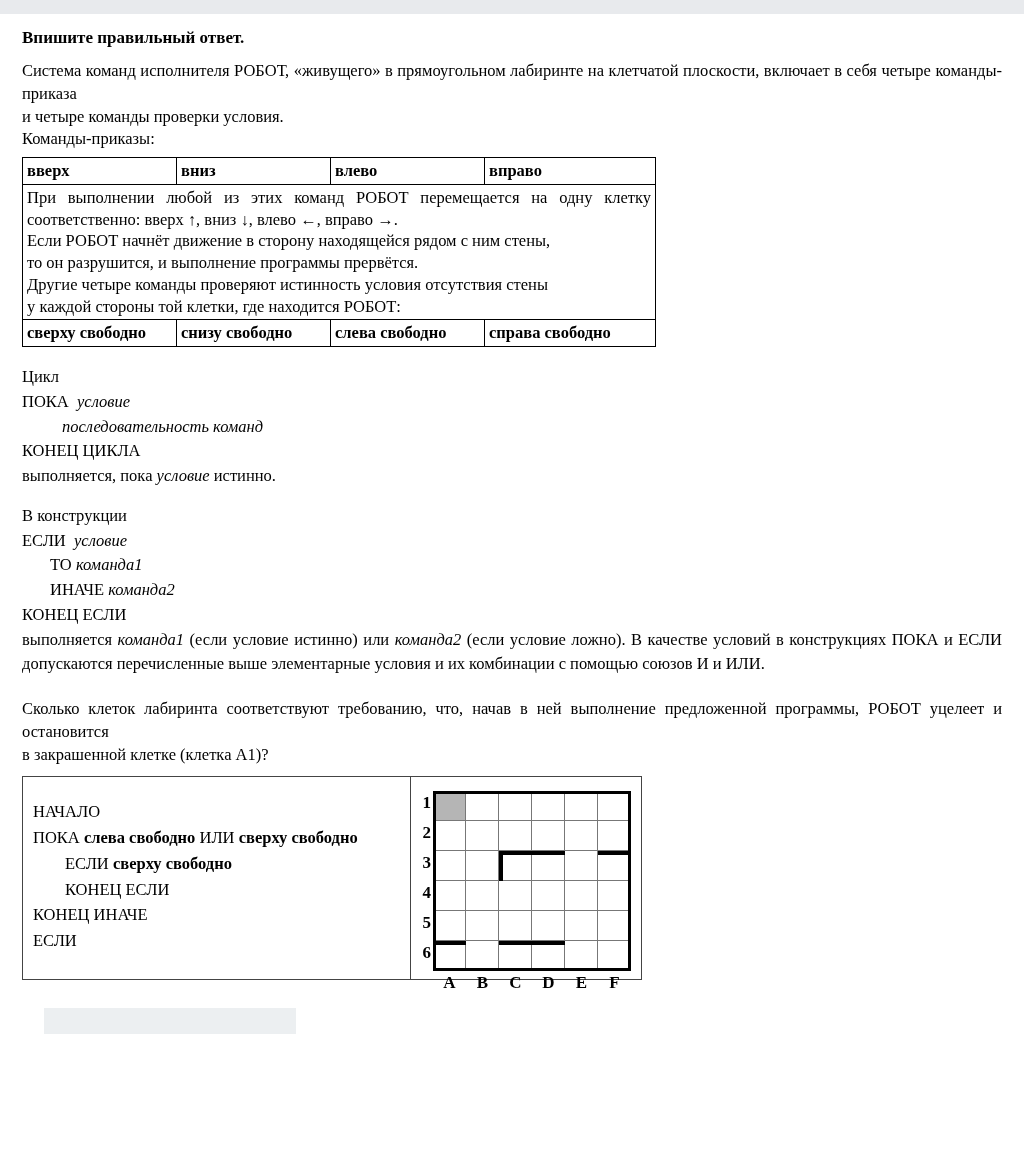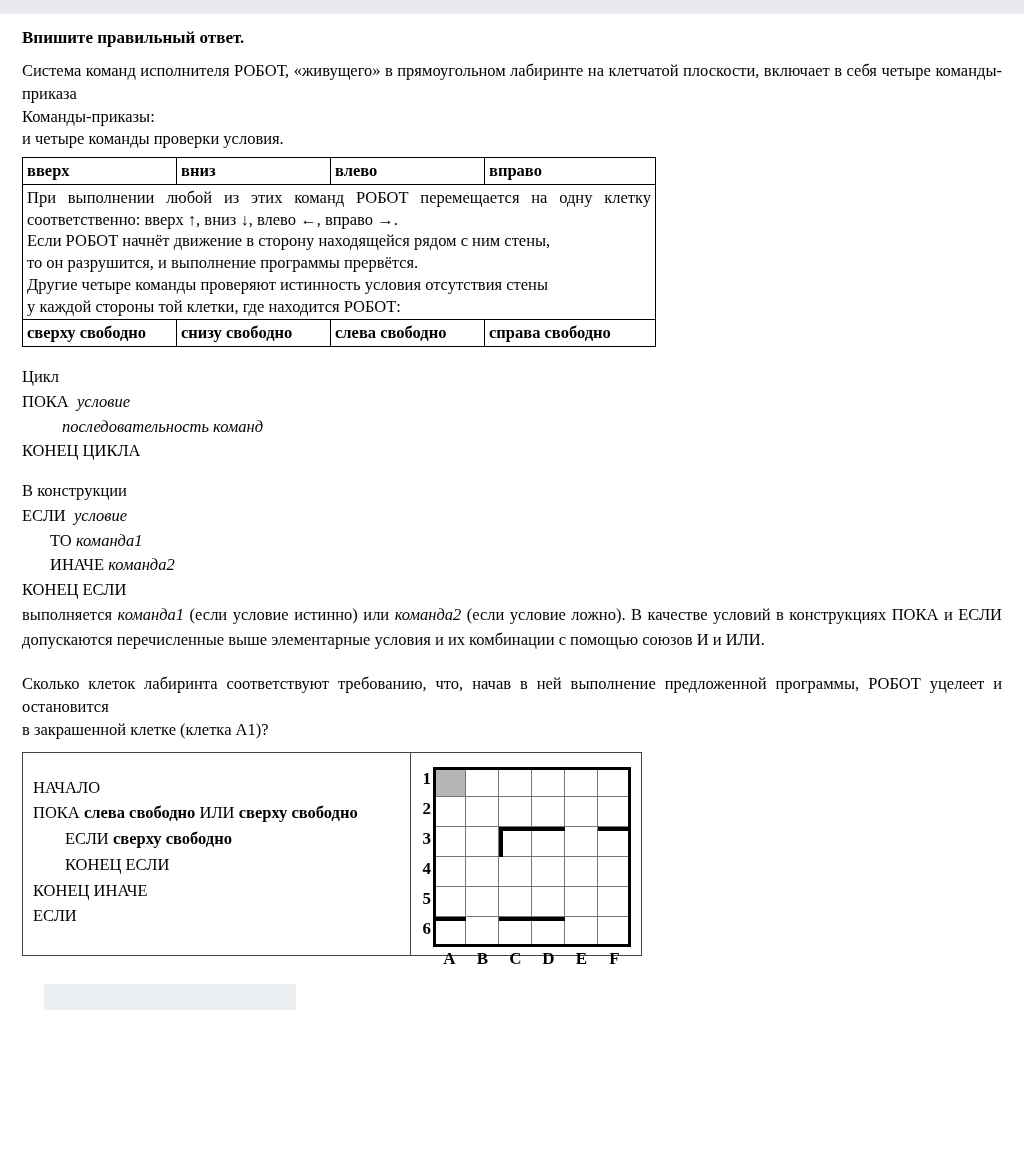--- a/index.html
+++ b/index.html
@@ -162,22 +162,22 @@
 </head>
 <body>
 
 <div class="topbar"></div>
 
 <div class="page">
 
   <div class="title">Впишите правильный ответ.</div>
 
   <p class="para justify">Система команд исполнителя РОБОТ, «живущего» в прямоугольном лабиринте на клетчатой плоскости, включает в себя четыре команды-приказа</p>
+  <p class="para">и четыре команды проверки условия.</p>
   <p class="para">Команды-приказы:</p>
-  <p class="para">и четыре команды проверки условия.</p>
 
   <table class="cmd">
     <colgroup>
       <col style="width:154px">
         <col style="width:154px">
         <col style="width:154px">
         <col style="width:171px">
     </colgroup>
     <tbody>
         <tr>
@@ -202,20 +202,21 @@
       <td class="hdr">справа свободно</td>
     </tr>
   </tbody>
     </table>
 
   <div class="code-block">
     <div>Цикл</div>
     <div><span>ПОКА</span>&nbsp;&nbsp;<span class="ital">условие</span></div>
     <div class="indent1 ital">последовательность команд</div>
     <div>КОНЕЦ ЦИКЛА</div>
+    <div><span>выполняется, пока </span><span class="ital">условие</span><span> истинно.</span></div>
   </div>
 
   <div class="gap"></div>
 
   <div class="code-block" style="margin-top:0">
     <div>В конструкции</div>
     <div><span>ЕСЛИ</span>&nbsp;&nbsp;<span class="ital">условие</span></div>
     <div class="indent2"><span>ТО</span>&nbsp;<span class="ital">команда1</span></div>
     <div class="indent2"><span>ИНАЧЕ</span>&nbsp;<span class="ital">команда2</span></div>
     <div>КОНЕЦ ЕСЛИ</div>

